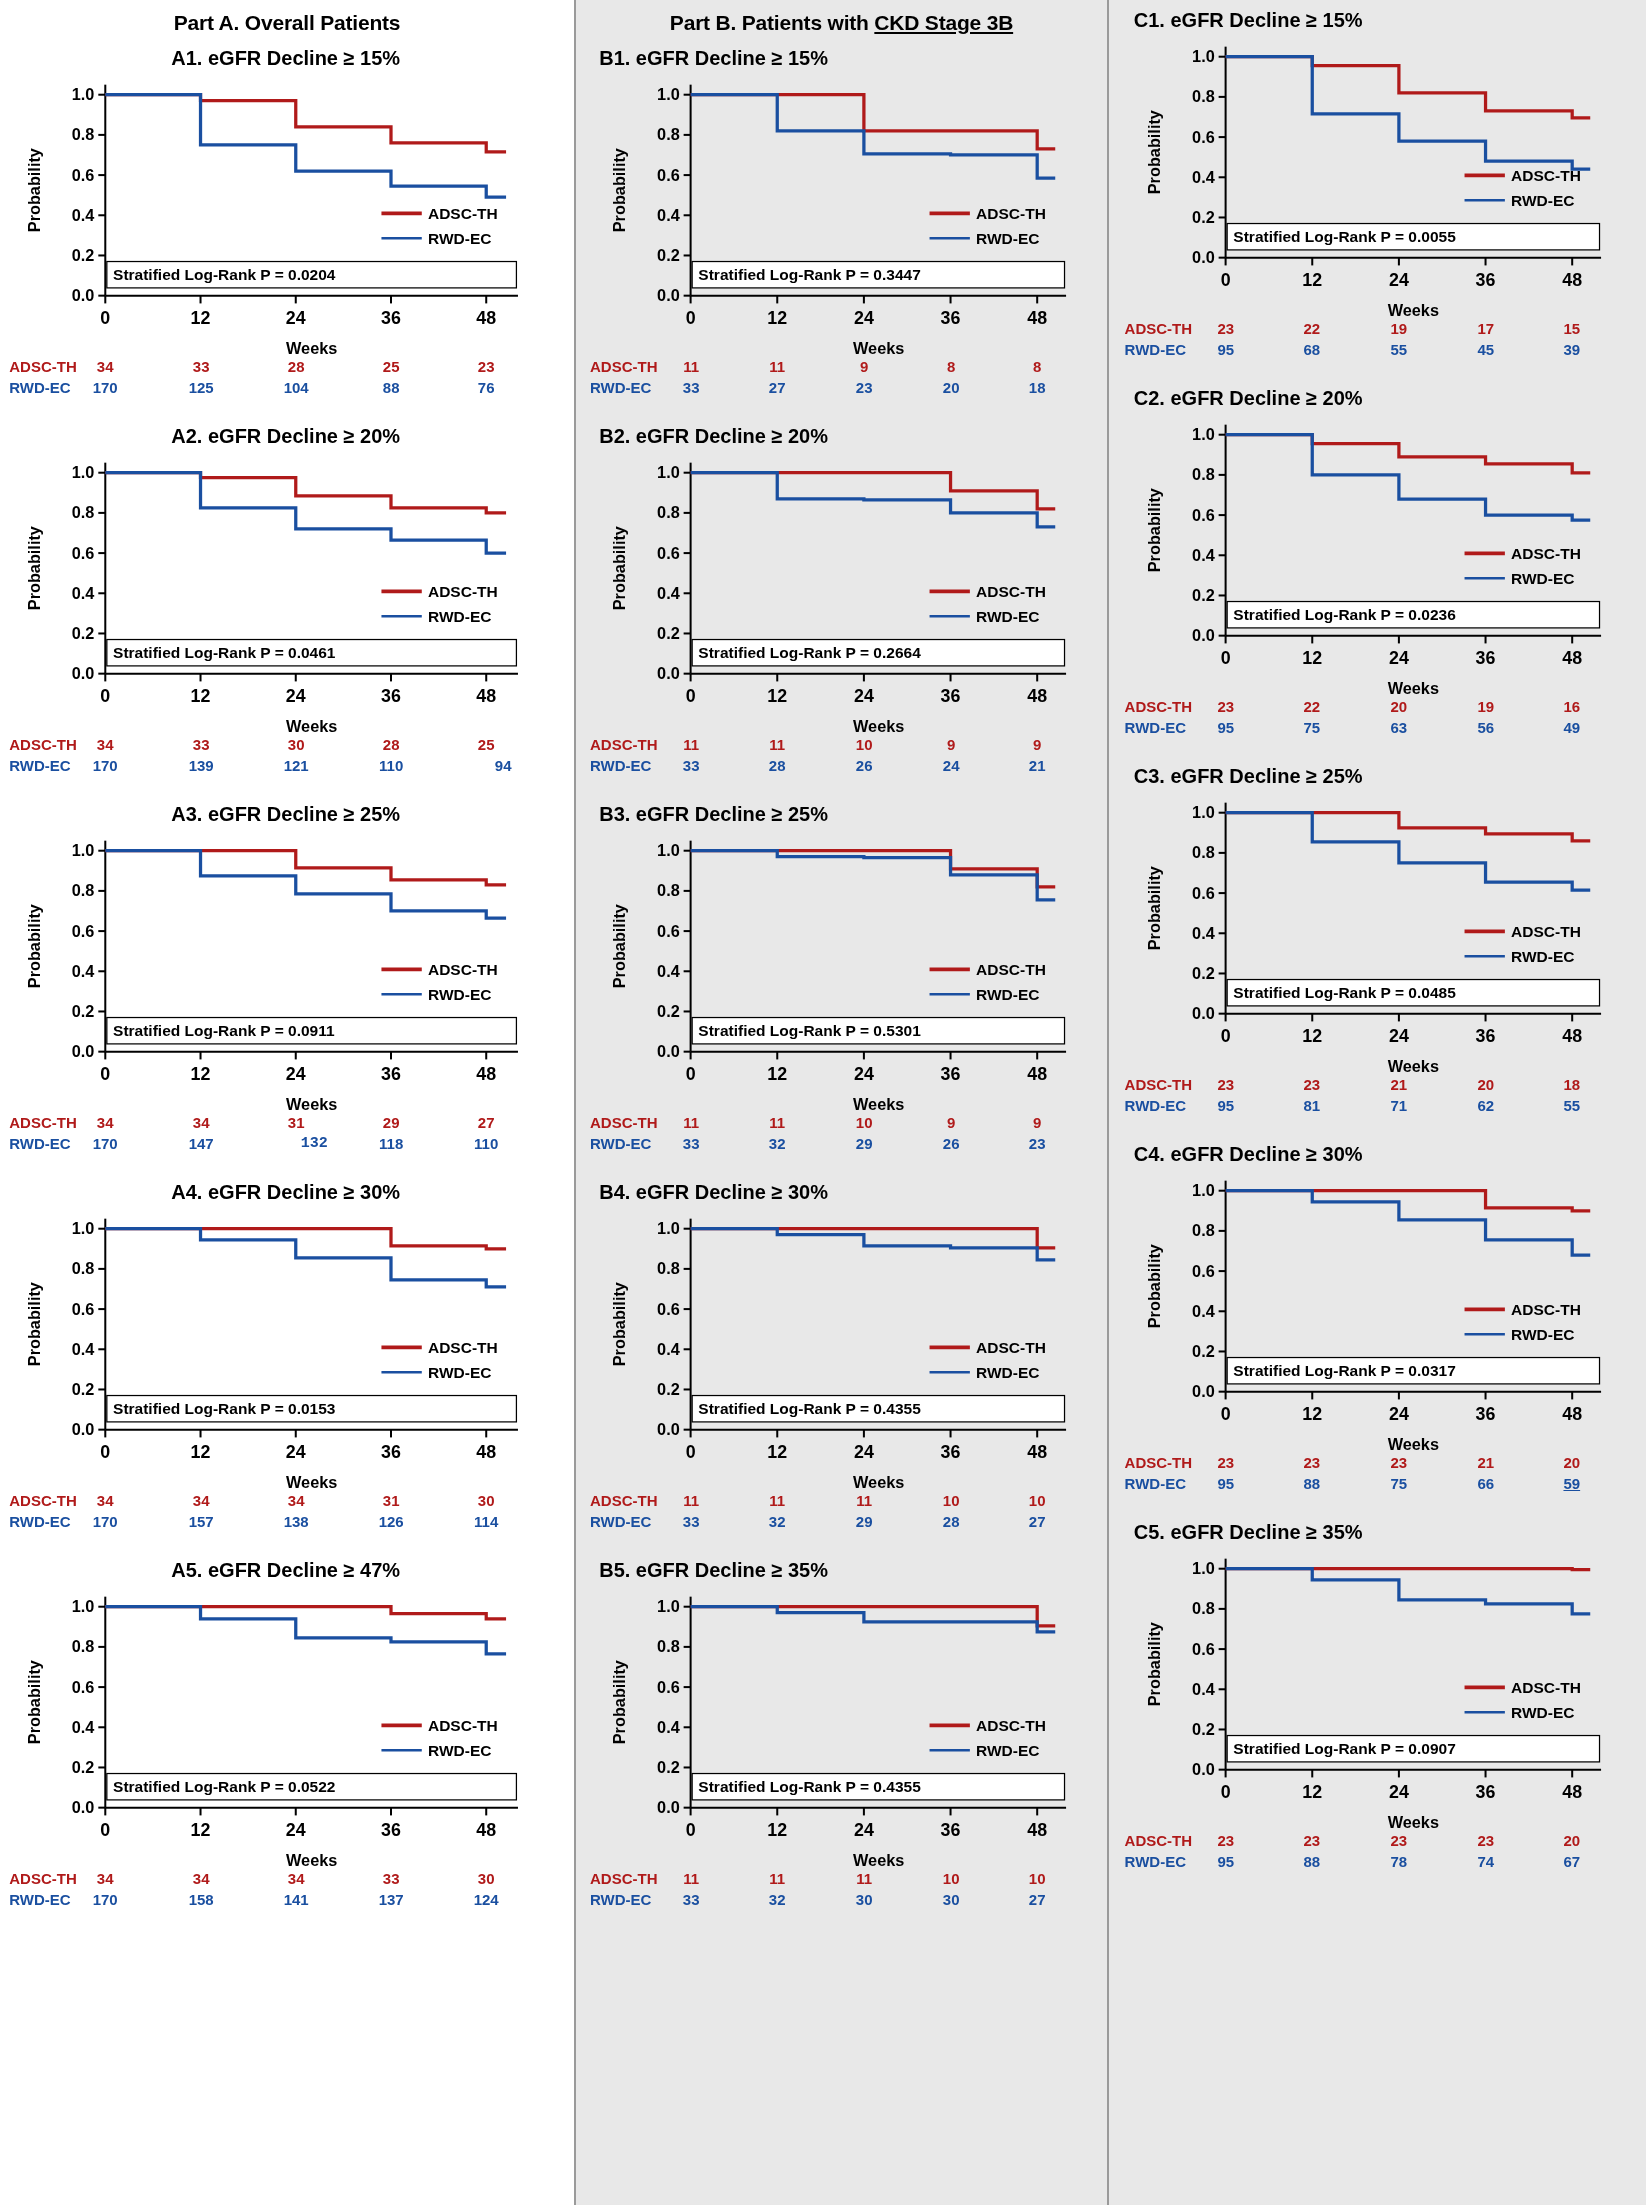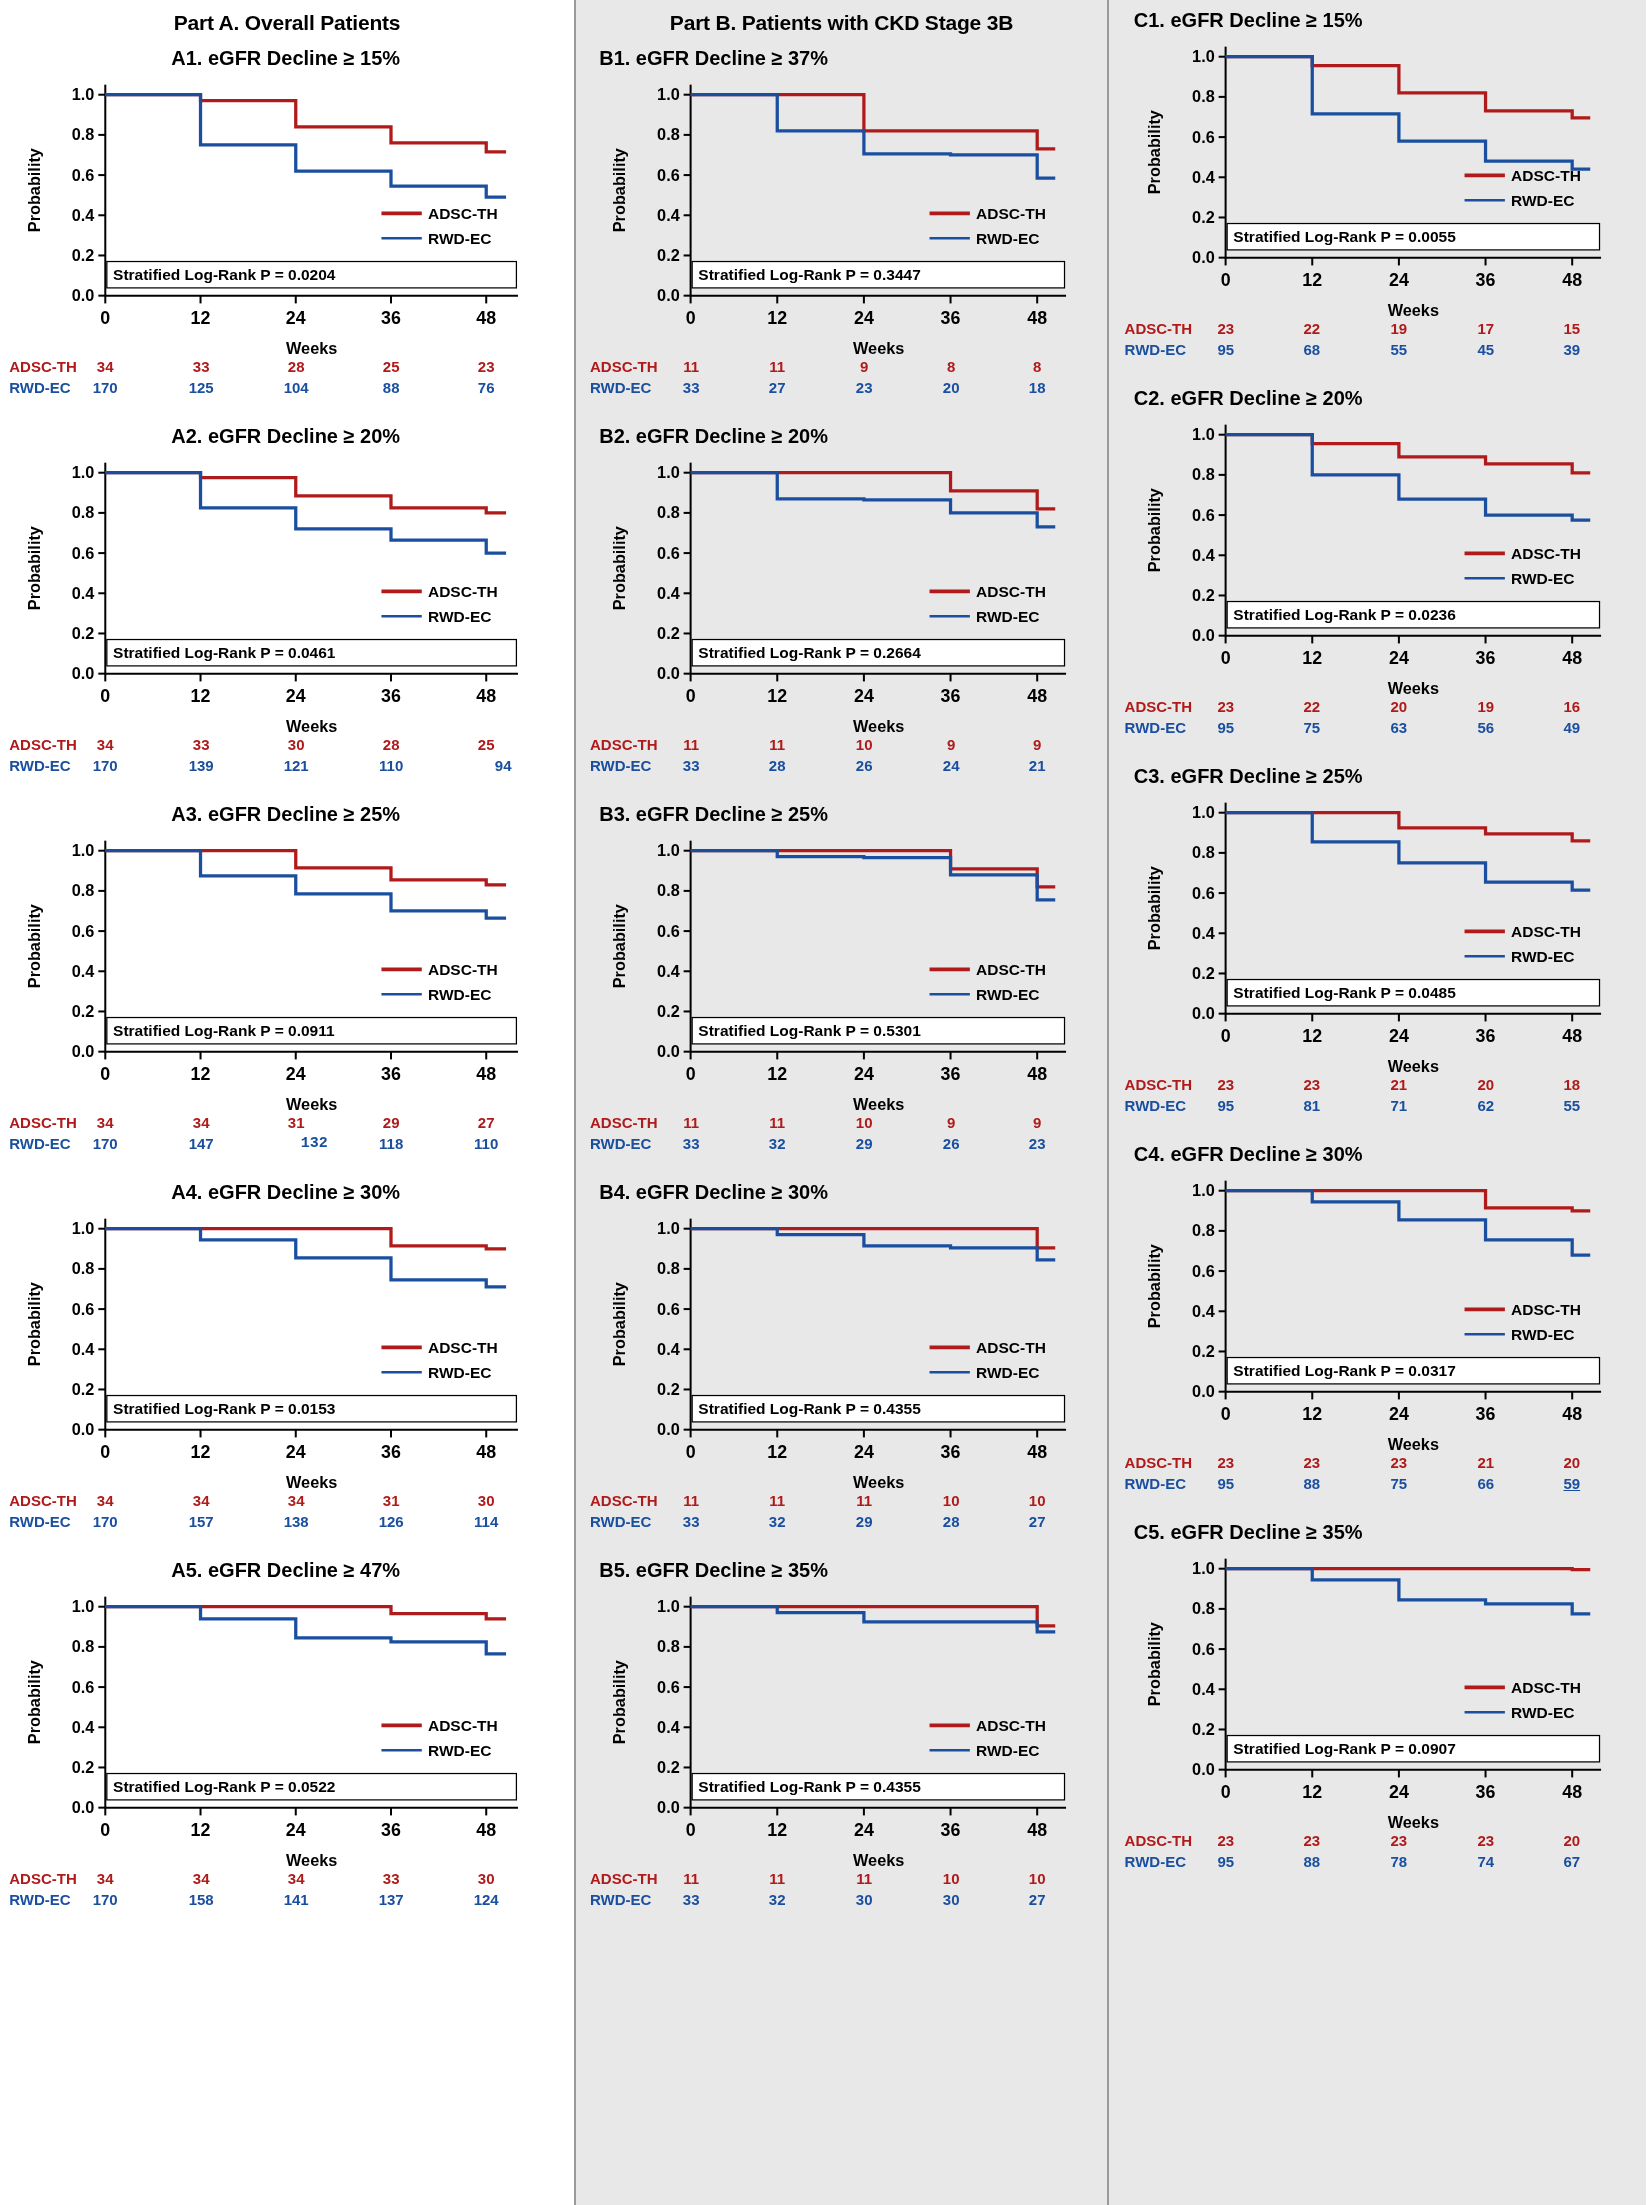--- a/index.html
+++ b/index.html
@@ -27,21 +27,21 @@
   .part-c { width: 537px; background: #e8e8e8; padding-top: 4.7px; height: 2205px;}
 
   .part-title {
     text-align: center;
     font-weight: bold;
     font-size: 21px;
     color: #000;
     padding: 6.2px 0 7.8px 0;
     letter-spacing: -0.2px;
   }
-  .part-title .u { }
+  .part-title .u { text-decoration: underline; }
 
   .panel {
     position: relative;
     margin: 0 auto 0 auto;
   }
   .panel-title {
     font-weight: bold;
     font-size: 20px;
     text-align: center;
     margin: 4.7px 0 1.6px 0;
@@ -373,21 +373,21 @@
               <span class="risk-val blue" style="left: 480px;">124</span>
             </div>
           </div>
         </div>
       </div>
   </div>
   <div class="part part-b">
     <div class="part-title"><span>Part B. Patients with </span><span class="u">CKD Stage 3B</span></div>
     <div id="col-B">
         <div class="panel" style="width: 521px; margin-left: 6.2px; margin-bottom: 22px;">
-          <div class="panel-title left">B1. eGFR Decline ≥ 37%</div>
+          <div class="panel-title left">B1. eGFR Decline ≥ 15%</div>
           <div class="plotwrap">
             <svg width="512" height="272" class="plot-svg" viewBox="0 0 660 350">
               <line x1="140" y1="288" x2="624" y2="288" stroke="#000" stroke-width="2.6"></line>
               <line x1="140" y1="288" x2="140" y2="16" stroke="#000" stroke-width="2.6"></line>
               <line x1="140" y1="288" x2="131" y2="288" stroke="#000" stroke-width="2.6"></line>
               <text x="126" y="295" text-anchor="end" font-size="21" font-weight="bold" font-family="&quot;Liberation Sans&quot;, sans-serif" fill="#000">0.0</text>
               <line x1="140" y1="236.1904761904762" x2="131" y2="236.1904761904762" stroke="#000" stroke-width="2.6"></line>
               <text x="126" y="243.1904761904762" text-anchor="end" font-size="21" font-weight="bold" font-family="&quot;Liberation Sans&quot;, sans-serif" fill="#000">0.2</text>
               <line x1="140" y1="184.38095238095238" x2="131" y2="184.38095238095238" stroke="#000" stroke-width="2.6"></line>
               <text x="126" y="191.38095238095238" text-anchor="end" font-size="21" font-weight="bold" font-family="&quot;Liberation Sans&quot;, sans-serif" fill="#000">0.4</text>

